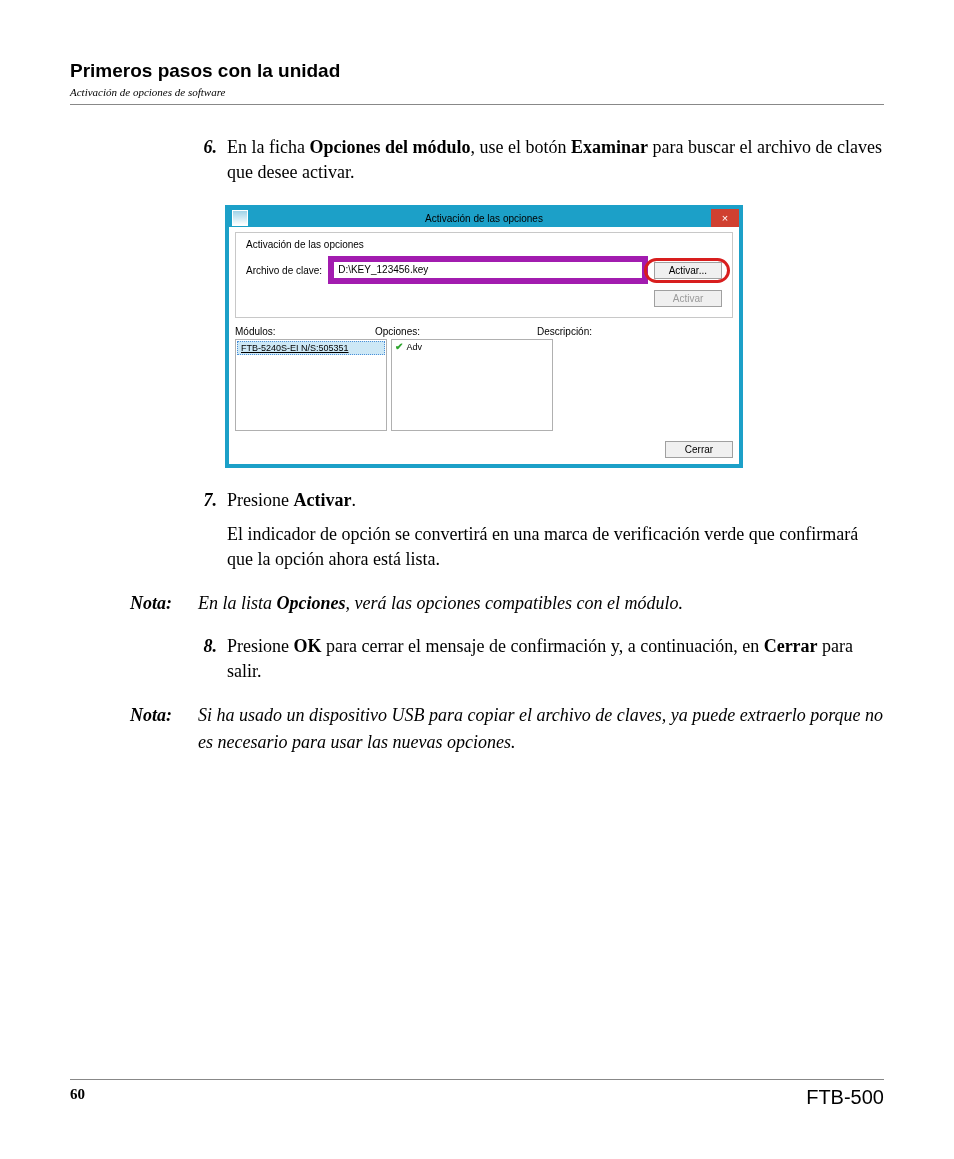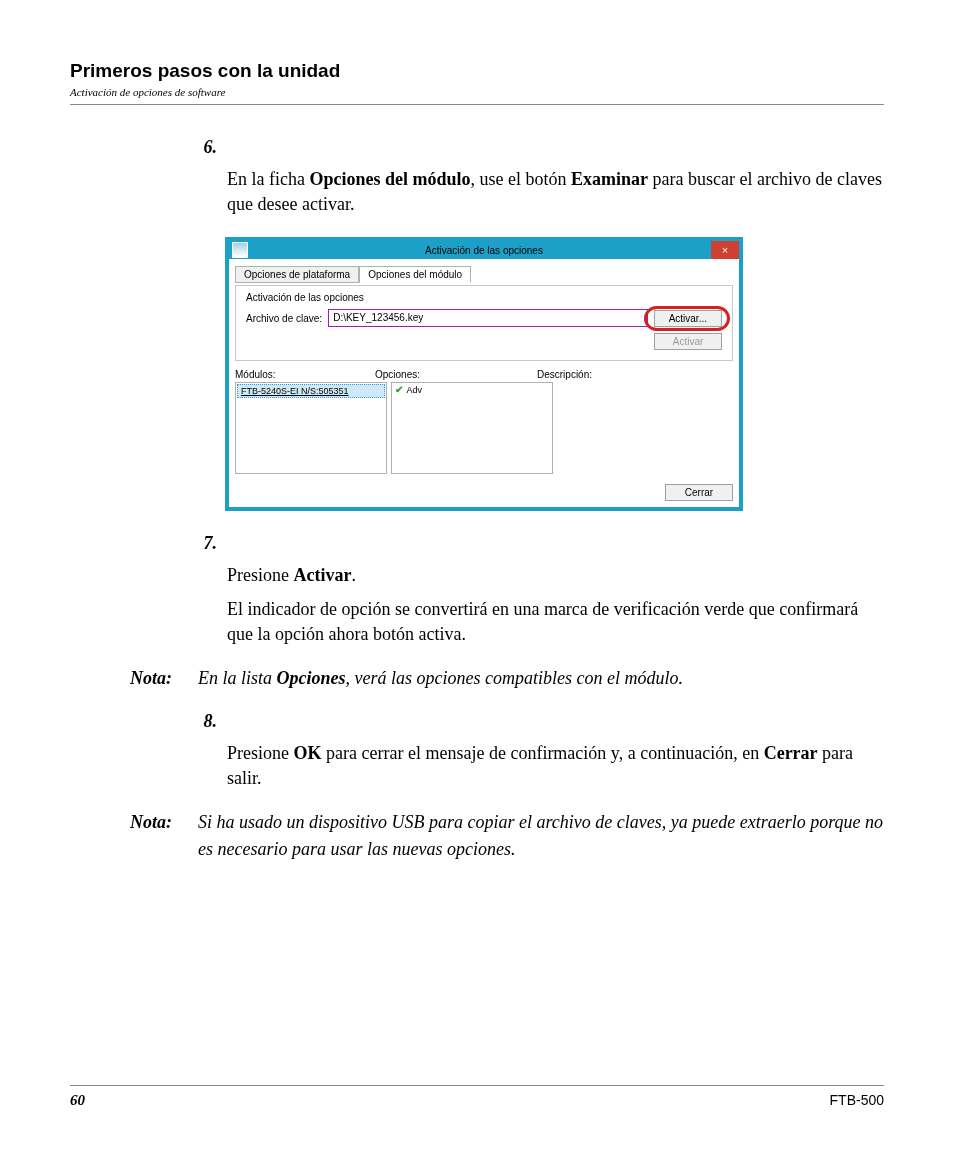--- a/index.html
+++ b/index.html
@@ -45,21 +45,20 @@
   .step .num {
     width: 32px;
     flex: 0 0 32px;
     font-weight: 700;
     font-style: italic;
     text-align: right;
     padding-right: 10px;
   }
   .step .txt {
     flex: 1;
-    margin-top: 32px;
   }
   .txt b { font-weight: 700; }
   .note-row {
     display: flex;
     font-size: 18px;
     line-height: 1.45;
     margin: 18px 0 18px 60px;
     justify-content: space-between;
   }
   .note-row .note-label {
@@ -148,21 +147,21 @@
   }
   .row-line {
     display: flex;
     align-items: center;
     gap: 6px;
     position: relative;
   }
   .field-label { font-size: 10px; }
   .field-input {
     flex: 1;
-    border: 1px solid #a21caf;
+    border: 6px solid #a21caf;
     height: 16px;
     padding: 0 4px;
     font-size: 10px;
     line-height: 16px;
     background: #fff;
   }
   .btn {
     border: 1px solid #a0a0a0;
     background: #f0f0f0;
     padding: 2px 14px;
@@ -264,22 +263,22 @@
   .footer-rule {
     border: none;
     border-top: 1px solid #888;
     margin: 0 0 6px 0;
   }
   .footer-row {
     display: flex;
     justify-content: space-between;
     font-size: 15px;
   }
-  .footer-row .pagenum { font-weight: 700; font-style: italic; }
-  .footer-row .model { font-family: Arial, sans-serif; font-size: 14px; }
+  .footer-row .pagenum { font-weight: 700; }
+  .footer-row .model { font-family: Arial, sans-serif; font-size: 20px; }
 </style>
 </head>
 <body>
 
 <div class="page">
 
   <h1 class="header-title">Primeros pasos con la unidad</h1>
   <p class="header-sub">Activación de opciones de software</p>
   <hr class="header-rule">
 
@@ -292,24 +291,20 @@
       </div>
     </div>
 
     <div class="screenshot">
       <div class="ss-titlebar">
         <div class="icon-box"></div>
         <div class="title-text">Activación de las opciones</div>
         <div class="close-btn">×</div>
       </div>
       <div class="ss-body">
-        <div class="tabs-row">
-          <div class="tab">Opciones de plataforma</div>
-          <div class="tab active">Opciones del módulo</div>
-        </div>
         <div class="groupbox">
           <div class="groupbox-title">Activación de las opciones</div>
           <div class="row-line">
             <span class="field-label">Archivo de clave:</span>
             <div class="field-input">D:\KEY_123456.key</div>
             <span class="explorar-wrap">
               <div class="btn">Activar...</div>
               <div class="red-oval"></div>
             </span>
           </div>
@@ -339,21 +334,21 @@
           <div class="btn">Cerrar</div>
         </div>
       </div>
     </div>
 
     <div class="step">
       <div class="num">7.</div>
       <div class="txt">
         <span>Presione </span><b>Activar</b><span>.</span>
         <div style="height:8px"></div>
-        <span>El indicador de opción se convertirá en una marca de verificación verde que confirmará que la opción ahora botón activa.</span>
+        <span>El indicador de opción se convertirá en una marca de verificación verde que confirmará que la opción ahora está lista.</span>
       </div>
     </div>
   </div>
 
   <div class="note-row">
     <div class="note-label">Nota:</div>
     <div class="note-text">
       <span>En la lista </span><b>Opciones</b><span>, verá las opciones compatibles con el módulo.</span>
     </div>
   </div>

